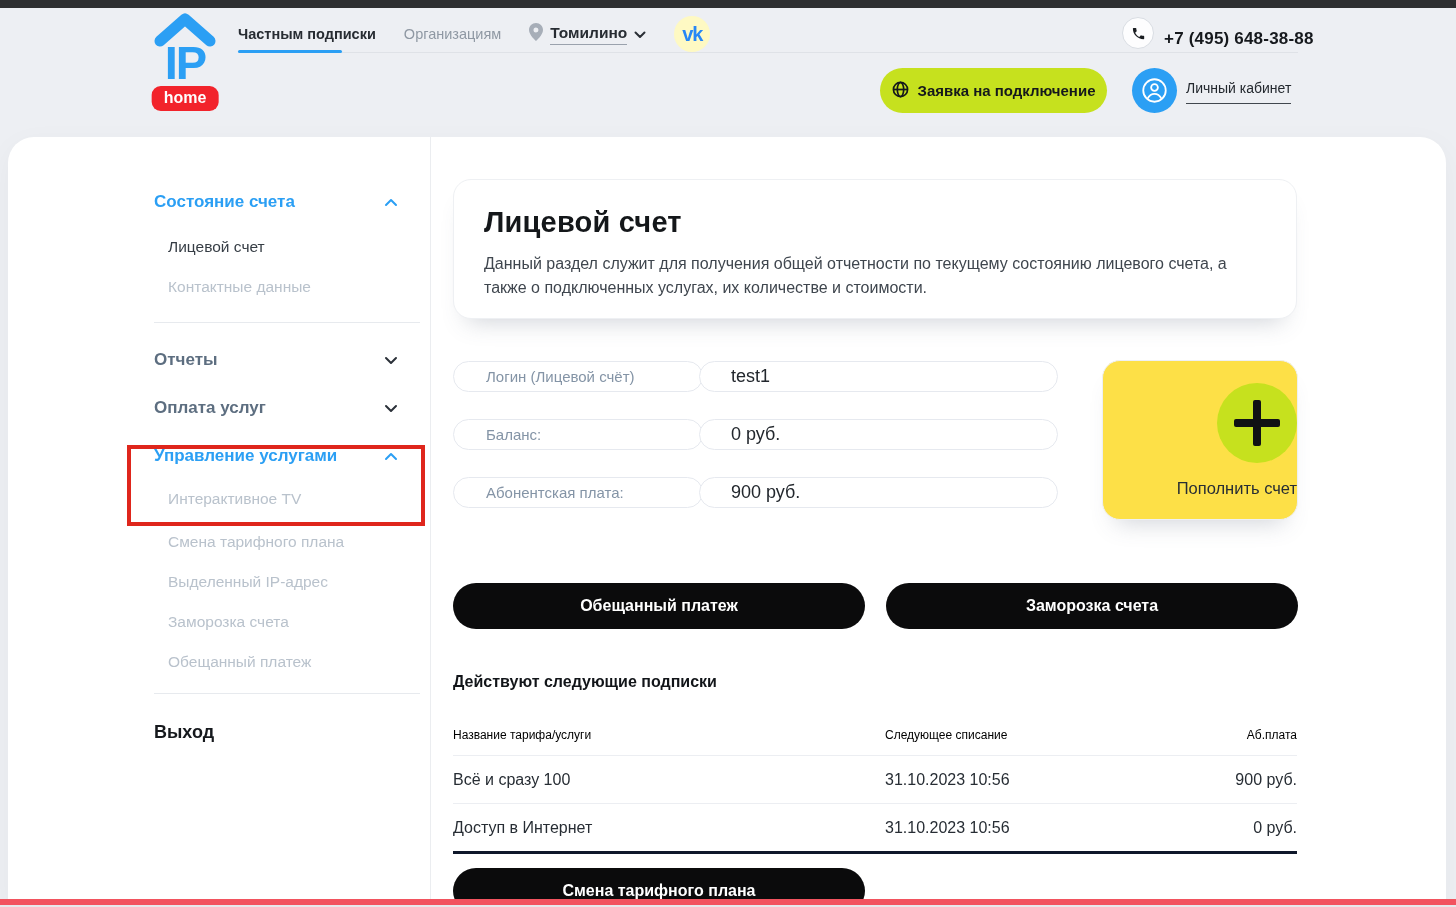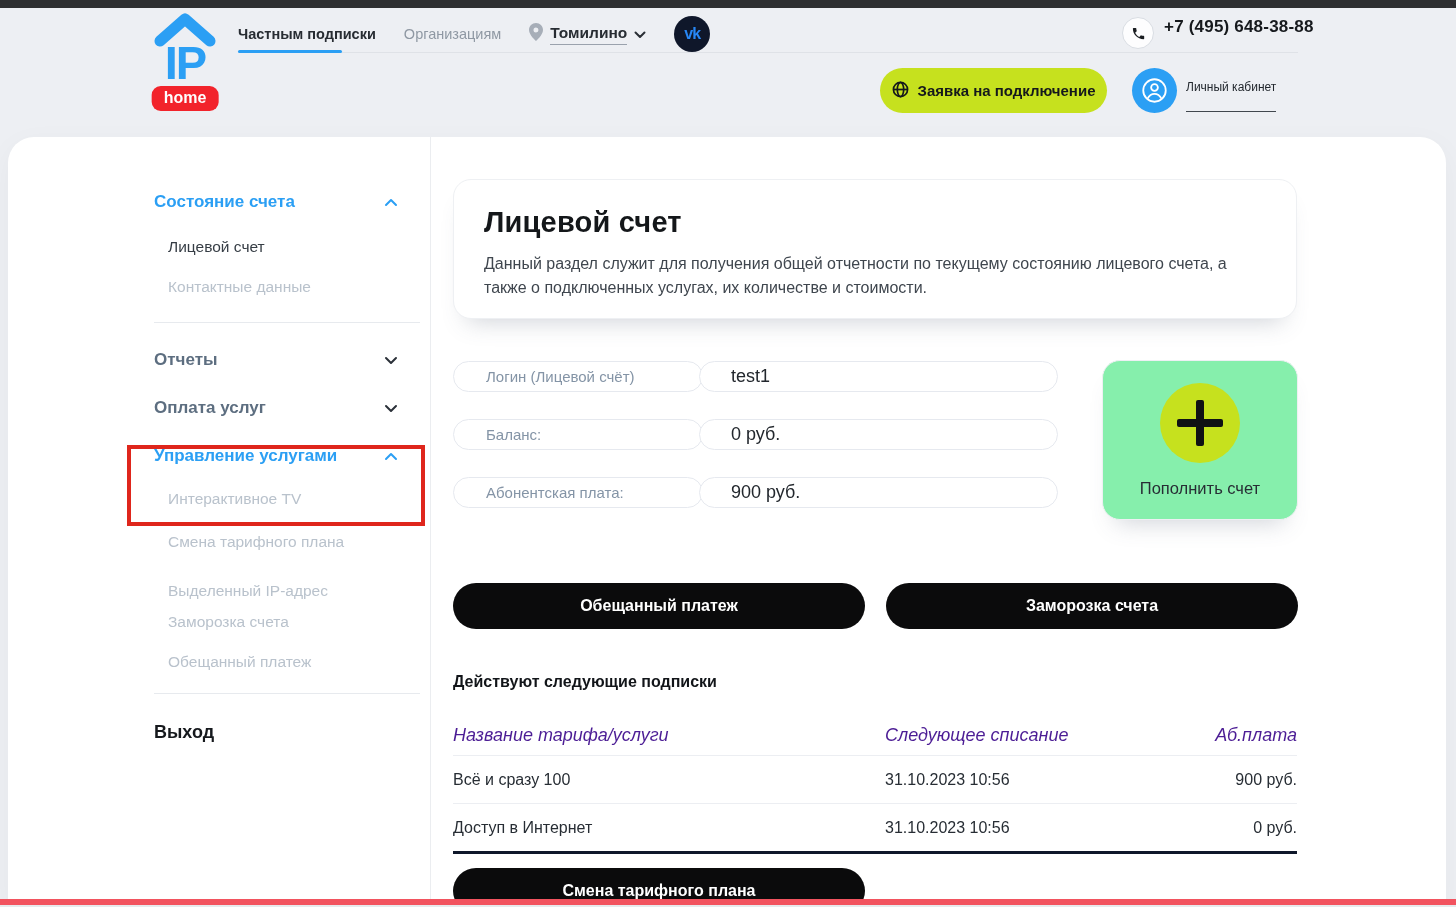--- a/index.html
+++ b/index.html
@@ -16,36 +16,36 @@
               background:#f2232b;color:#fff;font-size:16px;font-weight:700;
               padding:3px 12px 4px;border-radius:9px;white-space:nowrap;}
   
   .tab-row{position:absolute;left:238px;top:16px;height:36px;display:flex;align-items:center;gap:28px;}
   .aud-tab{font-size:14.5px;font-weight:600;color:#272c32;white-space:nowrap;cursor:pointer;}
   .aud-tab.inactive{color:#8f98a3;font-weight:500;}
   .header-divider{position:absolute;left:238px;top:52px;width:1060px;height:1px;background:#dfe2e7;}
   .tab-underline{position:absolute;left:238px;top:50px;width:104px;height:3px;background:#2b9ff4;border-radius:2px;}
   .location{display:flex;align-items:center;gap:7px;cursor:pointer;}
   .location-label{font-size:15.5px;font-weight:600;color:#272c32;border-bottom:1px solid #9aa2ad;padding-bottom:2px;}
-  .vk-circle{width:36px;height:36px;border-radius:50%;background:#0f172a;display:flex;align-items:center;
-             justify-content:center;color:#2787f5;font-weight:800;font-size:16px;letter-spacing:-1px;cursor:pointer;}
-  .phone{position:absolute;left:1122px;top:17px;display:flex;align-items:flex-start;gap:10px;}
+  .vk-circle{width:36px;height:36px;border-radius:50%;background:#fef9c3;display:flex;align-items:center;
+             justify-content:center;color:#2787f5;font-weight:800;font-size:20px;letter-spacing:-1px;cursor:pointer;}
+  .phone{position:absolute;left:1122px;top:17px;display:flex;align-items:flex-end;gap:10px;}
   .phone-icon{width:30px;height:30px;border-radius:50%;border:1px solid #d9dde3;background:#fdfdfe;
               display:flex;align-items:center;justify-content:center;}
   .phone-number{font-size:17px;font-weight:700;color:#16191d;letter-spacing:.2px;white-space:nowrap;}
   
   .nav-row{position:absolute;left:245px;top:80px;display:flex;gap:33px;}
   .nav-link{font-size:16.5px;font-weight:500;color:#23282e;white-space:nowrap;cursor:pointer;}
   .connect-btn{position:absolute;left:880px;top:68px;width:227px;height:45px;border-radius:23px;
                background:#c6e11e;display:flex;align-items:center;justify-content:center;gap:9px;
                font-size:15px;font-weight:600;color:#15181c;cursor:pointer;}
   .avatar{position:absolute;left:1132px;top:68px;width:45px;height:45px;border-radius:50%;
           background:#2b9ff4;display:flex;align-items:center;justify-content:center;cursor:pointer;}
-  .account-link{position:absolute;left:1186px;top:80px;font-size:12px;font-weight:500;color:#23282e;
-                border-bottom:1.5px solid #41474e;padding-bottom:17px;cursor:pointer;white-space:nowrap;}
+  .account-link{position:absolute;left:1186px;top:80px;font-size:14px;font-weight:500;color:#23282e;
+                border-bottom:1.5px solid #41474e;padding-bottom:7px;cursor:pointer;white-space:nowrap;}
   
   .panel{position:absolute;left:8px;top:137px;width:1438px;height:770px;background:#fff;
          border-radius:26px 26px 0 0;box-shadow:0 8px 30px rgba(0,0,0,.04);}
   .sidebar-vline{position:absolute;left:422px;top:0;bottom:0;width:1px;background:#ebedf0;}
   
   .s-row{position:absolute;left:146px;width:244px;display:flex;justify-content:space-between;align-items:center;cursor:pointer;}
   .s-sec{font-size:17px;font-weight:700;white-space:nowrap;}
   .sec-blue{color:#2b9ff4;}
   .sec-slate{color:#5d6e80;}
   .s-item{position:absolute;left:160px;font-size:15.5px;color:#b9c2cc;white-space:nowrap;cursor:pointer;}
@@ -60,39 +60,39 @@
   .intro-card{position:absolute;left:445px;top:42px;width:844px;height:140px;background:#fff;
               border:1px solid #eef0f3;border-radius:18px;box-sizing:border-box;padding:26px 40px 0 30px;
               box-shadow:0 16px 24px -14px rgba(80,90,110,.28);}
   .intro-title{font-size:29px;font-weight:700;color:#14171a;letter-spacing:.2px;}
   .intro-desc{margin-top:13px;font-size:16px;color:#3f464e;line-height:1.5;max-width:760px;}
   .field-label,.field-value{position:absolute;height:31px;border:1.5px solid #e6e9ef;border-radius:22px;
               background:#fff;display:flex;align-items:center;box-sizing:border-box;white-space:nowrap;}
   .field-label{left:445px;width:250px;padding-left:32px;font-size:15px;color:#8494a6;}
   .field-value{left:691px;width:359px;padding-left:31px;font-size:18px;color:#22272d;}
   .top-224{top:224px}.top-282{top:282px}.top-340{top:340px}
-  .topup-card{position:absolute;left:1094px;top:223px;width:196px;height:160px;background:#86efac;
+  .topup-card{position:absolute;left:1094px;top:223px;width:196px;height:160px;background:#fde047;
               border:1px solid #eef0f3;border-radius:18px;box-shadow:0 16px 24px -14px rgba(80,90,110,.28);
-              display:flex;flex-direction:column;align-items:center;cursor:pointer;box-sizing:border-box;}
+              display:flex;flex-direction:column;align-items:flex-end;cursor:pointer;box-sizing:border-box;}
   .topup-circle{margin-top:22px;width:80px;height:80px;border-radius:50%;background:#c6e11e;position:relative;}
   .plus-bar{position:absolute;left:50%;top:50%;background:#101114;border-radius:2px;transform:translate(-50%,-50%);}
   .plus-h{width:46px;height:8px;}
   .plus-v{width:8px;height:46px;}
   .topup-label{margin-top:16px;font-size:16.5px;color:#272d34;font-weight:500;}
   .note{position:absolute;left:447px;top:404px;font-size:15px;color:#343b43;}
   .note sup{font-size:11px;color:#6a727b;margin-right:2px;}
   .btn-black{position:absolute;height:46px;border-radius:23px;background:#0b0b0c;color:#fff;
              font-weight:700;font-size:16px;display:flex;align-items:center;justify-content:center;
              cursor:pointer;white-space:nowrap;}
   .btn-promise{left:445px;top:446px;width:412px;}
   .btn-freeze{left:878px;top:446px;width:412px;}
   .btn-tariff{left:445px;top:731px;width:412px;}
   .subs-title{position:absolute;left:445px;top:536px;font-size:16px;font-weight:700;color:#121519;}
   .subs-table{position:absolute;left:445px;top:585px;width:844px;}
-  .th-row{position:relative;height:33px;font-size:18px;color:#4c1d95;font-style:italic;}
+  .th-row{position:relative;height:33px;font-size:12px;color:#000000;}
   .tr{position:relative;height:47px;border-top:1px solid #eceef2;font-size:16px;color:#272d34;}
   .tr.last{border-bottom:3px solid #0f172a;}
   .c1{position:absolute;left:0;top:50%;transform:translateY(-50%);white-space:nowrap;}
   .c2{position:absolute;left:432px;top:50%;transform:translateY(-50%);white-space:nowrap;}
   .c3{position:absolute;right:0;top:50%;transform:translateY(-50%);white-space:nowrap;}
   .th-row .c1,.th-row .c2,.th-row .c3{top:40%;}
   
   .bottom-strip{position:absolute;left:0;right:0;bottom:0;height:2px;background:#e7e9ec;z-index:7;}
   .bottom-bar{position:absolute;left:0;right:0;bottom:2px;height:6px;background:#f2535f;z-index:7;}
 </style>
@@ -198,21 +198,21 @@
     <div class="s-row" style="top:309px">
       <span class="s-sec sec-blue">Управление услугами</span>
       <span class="chev">
         <svg width="14" height="9" viewBox="0 0 14 9">
             <path d="M2 7 L7 2 L12 7" fill="none" stroke="#2b9ff4" stroke-width="2" stroke-linecap="round" stroke-linejoin="round"></path>
           </svg>
       </span>
     </div>
     <span class="s-item" style="top:353px">Интерактивное TV</span>
     <span class="s-item" style="top:396px">Смена тарифного плана</span>
-    <span class="s-item" style="top:445px">Выделенный IP-адрес</span>
+    <span class="s-item" style="top:436px">Выделенный IP-адрес</span>
     <span class="s-item" style="top:476px">Заморозка счета</span>
     <span class="s-item" style="top:516px">Обещанный платеж</span>
     <div class="s-div" style="top:556px"></div>
     <span class="logout" style="top:585px;position:absolute">Выход</span>
 
     <div class="intro-card">
       <div class="intro-title">Лицевой счет</div>
       <div class="intro-desc">Данный раздел служит для получения общей отчетности по текущему состоянию лицевого счета, а также о подключенных услугах, их количестве и стоимости.</div>
     </div>
 

